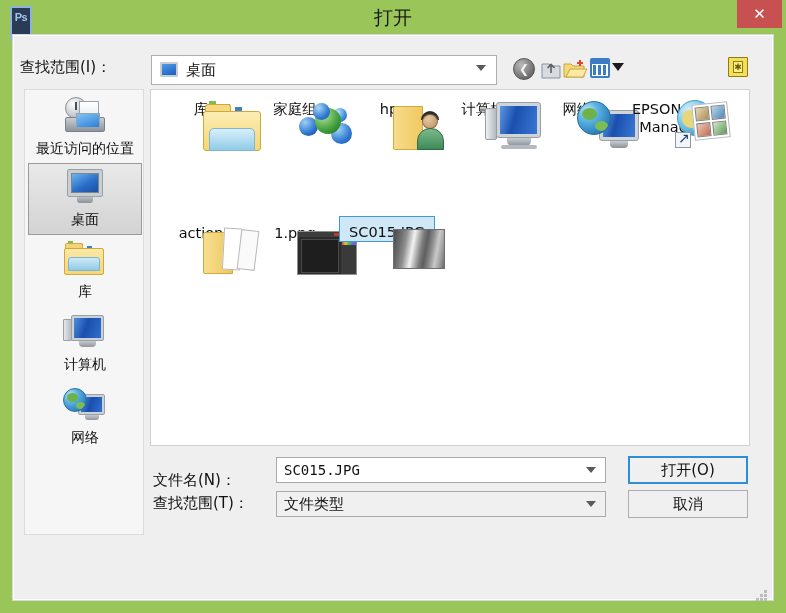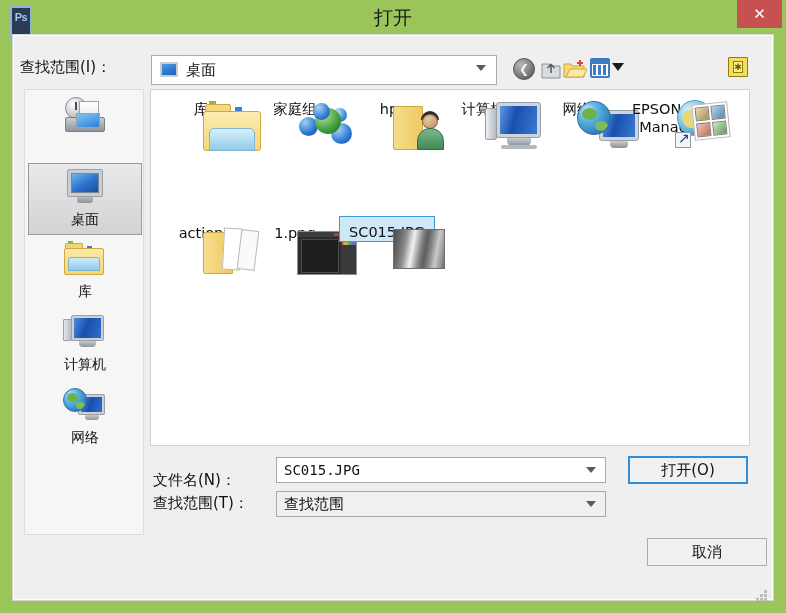--- a/index.html
+++ b/index.html
@@ -680,21 +680,21 @@
     font-family: "DejaVu Sans", sans-serif;
     line-height: 26px;
     text-align: center;
     cursor: pointer;
   }
   .dlg-button.default {
     border: 2px solid #2e8fd8;
     line-height: 24px;
   }
   #btn-open   { left: 628px; top: 456px; }
-  #btn-cancel { left: 647px; top: 490px; margin-top: 48px; }
+  #btn-cancel { left: 628px; top: 490px; }
 
   
   #grip {
     position: absolute;
     right: 18px; bottom: 10px;
     width: 13px; height: 13px;
   }
   #grip i {
     position: absolute;
     width: 3px; height: 3px;
@@ -756,20 +756,21 @@
 
   <div id="places">
 
     <div class="place" style="top:3px">
       <span class="pl-icon ico-recent">
         <span class="clock"></span>
           <span class="doc"></span>
         <span class="tray"></span>
           <span class="screen"></span>
       </span>
+      <span class="pl-label">最近访问的位置</span>
     </div>
 
     <div class="place selected" style="top:73px">
       <span class="pl-icon ico-monitor">
         <span class="bezel"></span>
           <span class="screen"></span>
           <span class="stand"></span>
       </span>
       <span class="pl-label">桌面</span>
     </div>
@@ -896,21 +897,21 @@
   <div class="form-label" id="label-filename">文件名(N)：</div>
 
   <div class="combo" id="combo-filename">
     <span class="val">SC015.JPG</span>
     <span class="chev"></span>
   </div>
 
   <div class="form-label" id="label-filetype">查找范围(T)：</div>
 
   <div class="combo" id="combo-filetype">
-    <span class="val cjk">查找范围</span>
+    <span class="val cjk">文件类型</span>
     <span class="chev"></span>
   </div>
 
   <div class="dlg-button default" id="btn-open">打开(O)</div>
   <div class="dlg-button" id="btn-cancel">取消</div>
 
   <div id="grip">
     <i style="left:9px;  top:0px;"></i>
     <i style="left:5px;  top:4px;"></i>
       <i style="left:9px;  top:4px;"></i>

